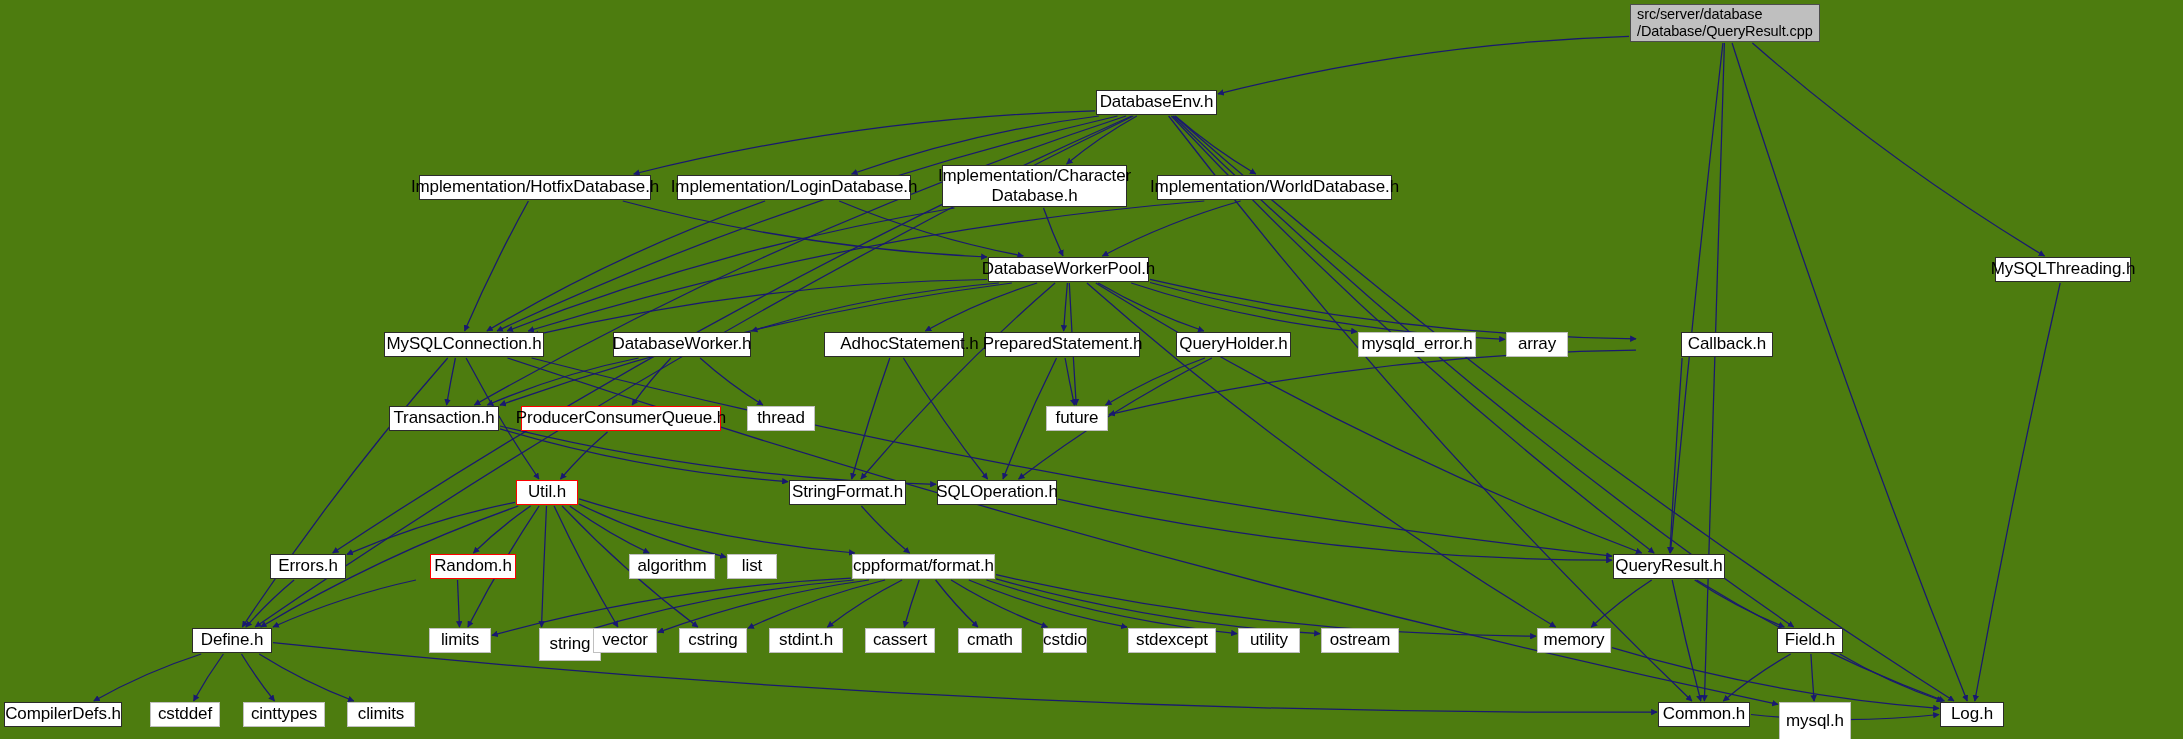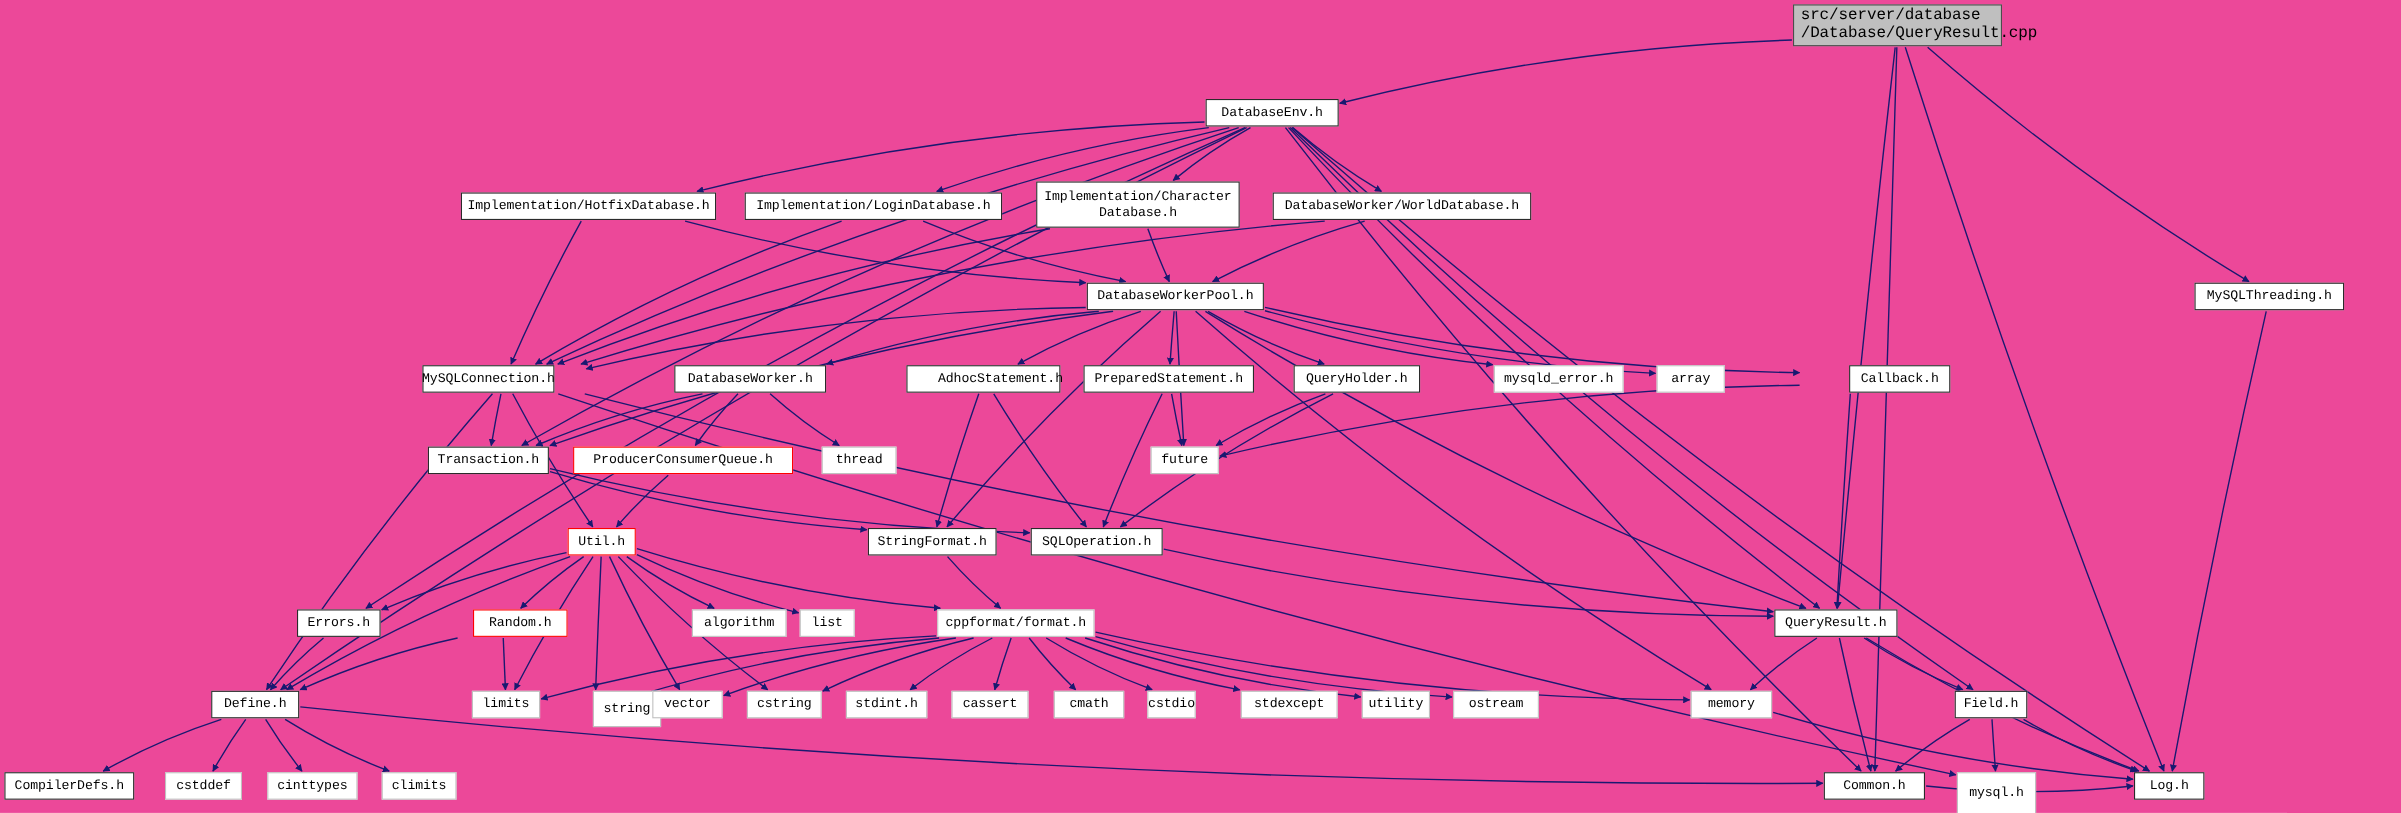--- a/index.html
+++ b/index.html
@@ -4,42 +4,42 @@
 <style>
   html, body {
     margin: 0;
     padding: 0;
     background: #ffffff;
   }
   #canvas {
     position: relative;
     width: 2183px;
     height: 739px;
-    background: #ec4899;
-    font-family: Liberation Mono, monospace;
+    background: #4d7c0f;
+    font-family: Liberation Sans, sans-serif;
     overflow: hidden;
   }
   #edge-layer {
     position: absolute;
     left: 0;
     top: 0;
     width: 2183px;
     height: 739px;
     pointer-events: none;
   }
   .node {
     position: absolute;
     box-sizing: border-box;
     display: flex;
     align-items: center;
     justify-content: center;
     text-align: center;
     background: #ffffff;
     color: #000000;
-    font-size: 12px;
+    font-size: 17px;
     line-height: 1.18;
     white-space: pre-line;
     padding: 0 5px;
     letter-spacing: -0.1px;
   }
   
   .node.local   { border: 1.6px solid #2b2b2b; }
   
   .node.system  { border: 1.4px solid #c0c0c0; }
   
@@ -168,24 +168,24 @@
       </g>
   </svg>
   <div id="nodes">
       <div class="node root" style="left: 1630px; top: 4px; width: 190px; height: 38px;">src/server/database
 /Database/QueryResult.cpp</div>
       <div class="node local" style="left: 1096px; top: 90px; width: 121px; height: 25px;">DatabaseEnv.h</div>
       <div class="node local" style="left: 419px; top: 175px; width: 232px; height: 25px;">Implementation/HotfixDatabase.h</div>
       <div class="node local" style="left: 677px; top: 175px; width: 234px; height: 25px;">Implementation/LoginDatabase.h</div>
       <div class="node local" style="left: 942px; top: 165px; width: 185px; height: 42px;">Implementation/Character
 Database.h</div>
-      <div class="node local" style="left: 1157px; top: 175px; width: 235px; height: 25px;">DatabaseWorker/WorldDatabase.h</div>
+      <div class="node local" style="left: 1157px; top: 175px; width: 235px; height: 25px;">Implementation/WorldDatabase.h</div>
       <div class="node local" style="left: 1995px; top: 257px; width: 136px; height: 25px;">MySQLThreading.h</div>
       <div class="node local" style="left: 988px; top: 257px; width: 161px; height: 25px;">DatabaseWorkerPool.h</div>
-      <div class="node local" style="left: 384px; top: 332px; width: 120px; height: 25px;">MySQLConnection.h</div>
+      <div class="node local" style="left: 384px; top: 332px; width: 160px; height: 25px;">MySQLConnection.h</div>
       <div class="node local" style="left: 613px; top: 332px; width: 138px; height: 25px;">DatabaseWorker.h</div>
       <div class="node local" style="left: 824px; top: 332px; width: 140px; height: 25px; padding-left: 36px;">AdhocStatement.h</div>
       <div class="node local" style="left: 985px; top: 332px; width: 155px; height: 25px;">PreparedStatement.h</div>
       <div class="node local" style="left: 1176px; top: 332px; width: 115px; height: 25px;">QueryHolder.h</div>
       <div class="node system" style="left: 1358px; top: 332px; width: 118px; height: 25px;">mysqld_error.h</div>
       <div class="node system" style="left: 1506px; top: 332px; width: 62px; height: 25px;">array</div>
       <div class="node local" style="left: 1637px; top: 332px; width: 92px; height: 25px; margin-left: 44px;">Callback.h</div>
       <div class="node local" style="left: 389px; top: 406px; width: 110px; height: 25px;">Transaction.h</div>
       <div class="node warn" style="left: 521px; top: 406px; width: 200px; height: 25px;">ProducerConsumerQueue.h</div>
       <div class="node system" style="left: 747px; top: 406px; width: 68px; height: 25px;">thread</div>

